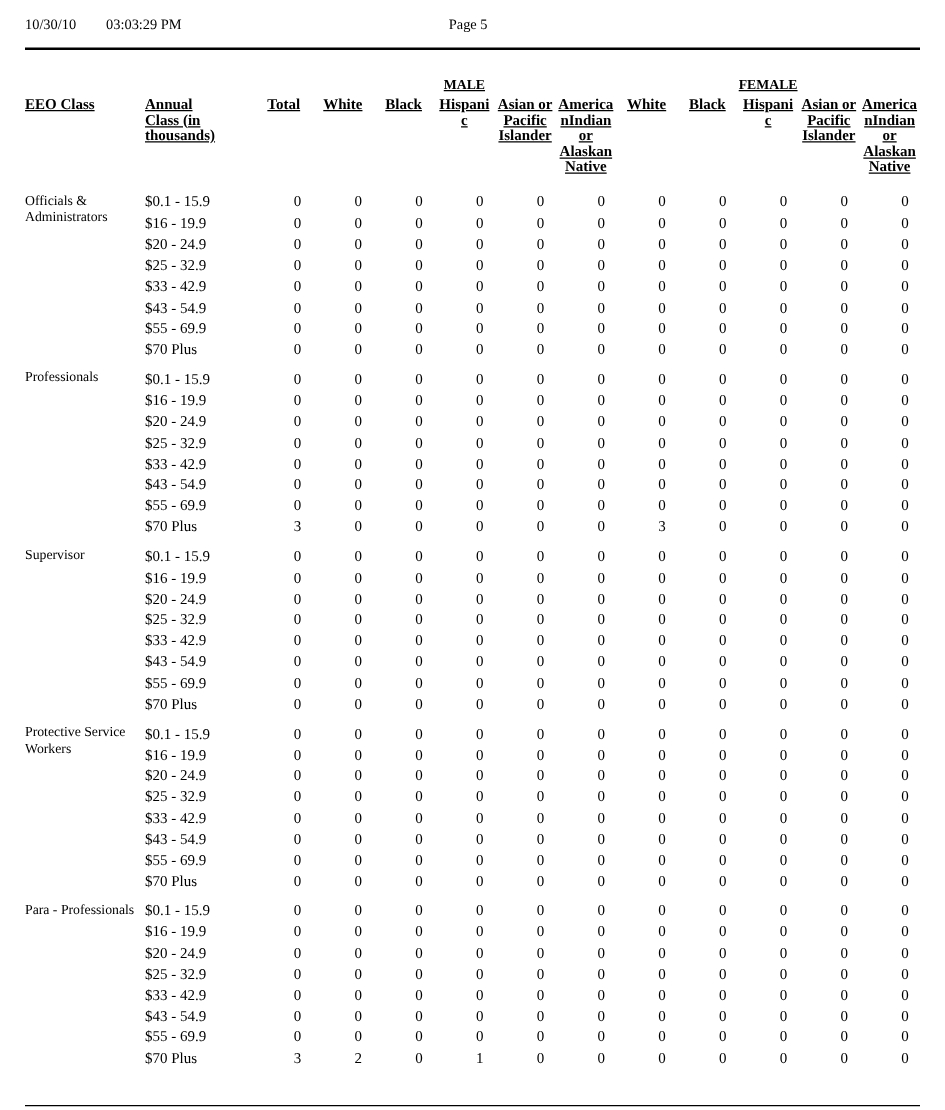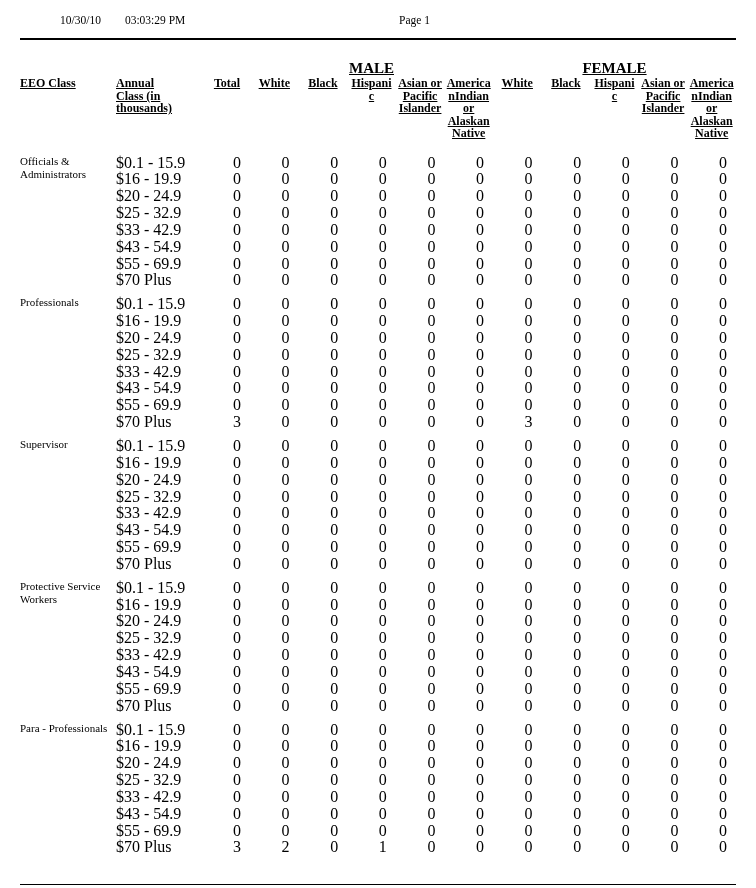--- a/index.html
+++ b/index.html
@@ -1,53 +1,53 @@
 <!DOCTYPE html>
 <html><head>
 <meta charset="utf-8">
 <style>
   html,body{margin:0;padding:0;}
   body{width:756px;height:888px;background:#ffffff;color:#000000;font-family:"Liberation Serif",serif;}
   .page{position:relative;width:756px;height:888px;padding:14px 20px 0;box-sizing:border-box;overflow:hidden;}
-  .hdr-row{display:flex;align-items:baseline;margin-left:40px;}
+  .hdr-row{display:flex;align-items:baseline;}
   .hdr-side{width:185px;font-size:11.5px;}
   .hdr-side.right{text-align:right;}
   .hdr-center{flex:1;text-align:center;}
   .company{font-weight:bold;font-size:12.5px;}
   .printtime{margin-left:24px;}
   .report-title{font-weight:bold;font-size:16.5px;}
   .row2{margin-top:3px;}
   .rule{border-top:2px solid #000;margin-top:12px;}
   .grid{display:grid;grid-template-columns:96px 88px 46px repeat(10,1fr);}
-  .gender-row{margin-top:22px;font-size:15px;font-weight:bold;line-height:13px;}
+  .gender-row{margin-top:22px;font-size:11px;font-weight:bold;line-height:13px;}
   .gender{text-align:center;text-decoration:underline;}
   .gender.male{grid-column:4 / span 5;}
   .gender.female{grid-column:9 / span 5;text-decoration:underline;}
   .colhead-row{margin-top:2px;align-items:start;}
   .h{font-weight:bold;font-size:12px;line-height:12.5px;text-decoration:underline;text-align:center;white-space:pre-line;}
   .h.left{text-align:left;}
   .tbody{margin-top:14px;}
   .group{position:relative;margin-top:7px;}
   .group:first-child{margin-top:12px;}
   .group-label{position:absolute;left:0;top:1px;width:94px;font-size:11px;line-height:13.5px;white-space:pre-line;}
-  .trow{height:16.85px;align-items:center;font-size:16px;}
+  .trow{height:16.85px;align-items:center;font-size:12px;}
   .wage{grid-column:2;}
   .num{text-align:right;padding-right:9px;}
   .bottom-rule{position:absolute;left:20px;right:20px;bottom:3px;border-top:1.5px solid #000;}
 </style>
 </head>
 <body>
 
 <div class="page">
 
   <div class="hdr-row">
     <div class="hdr-side">
       <span>10/30/10</span><span class="printtime">03:03:29 PM</span>
     </div>
-    <div class="hdr-side right">Page 1</div>
+    <div class="hdr-side right">Page 5</div>
   </div>
 
 
   <div class="rule"></div>
 
   <div class="grid gender-row">
     <div class="gender male">MALE</div>
     <div class="gender female">FEMALE</div>
   </div>
 

